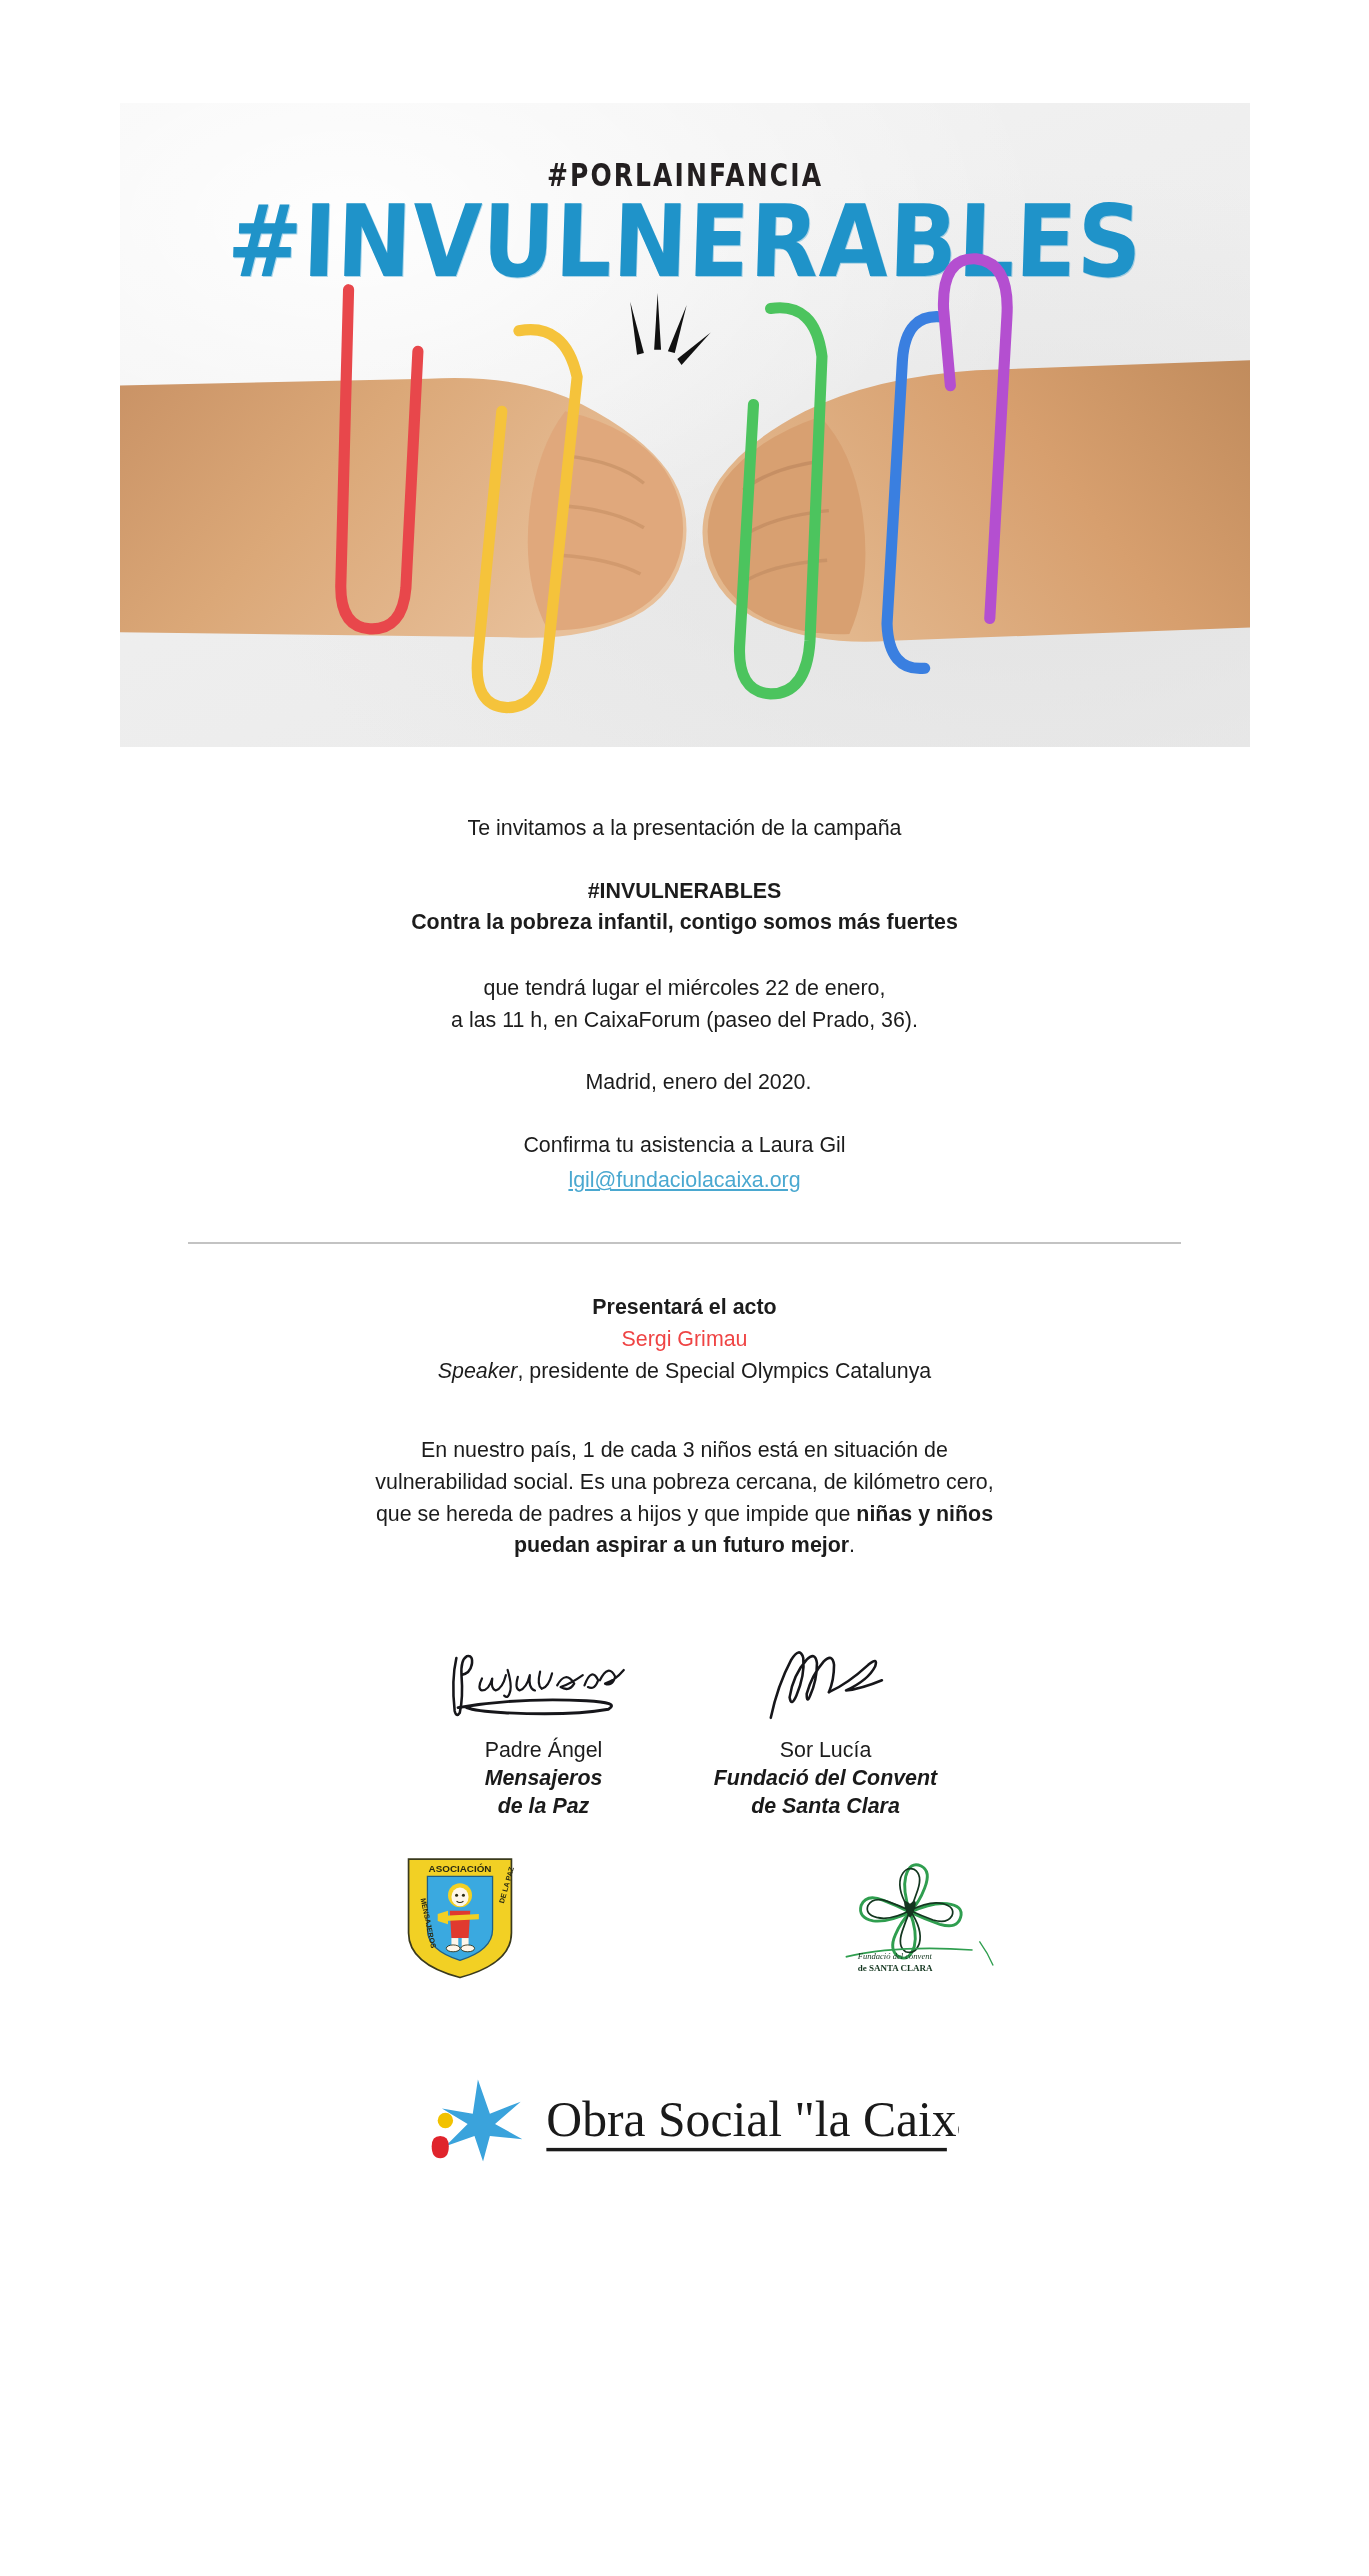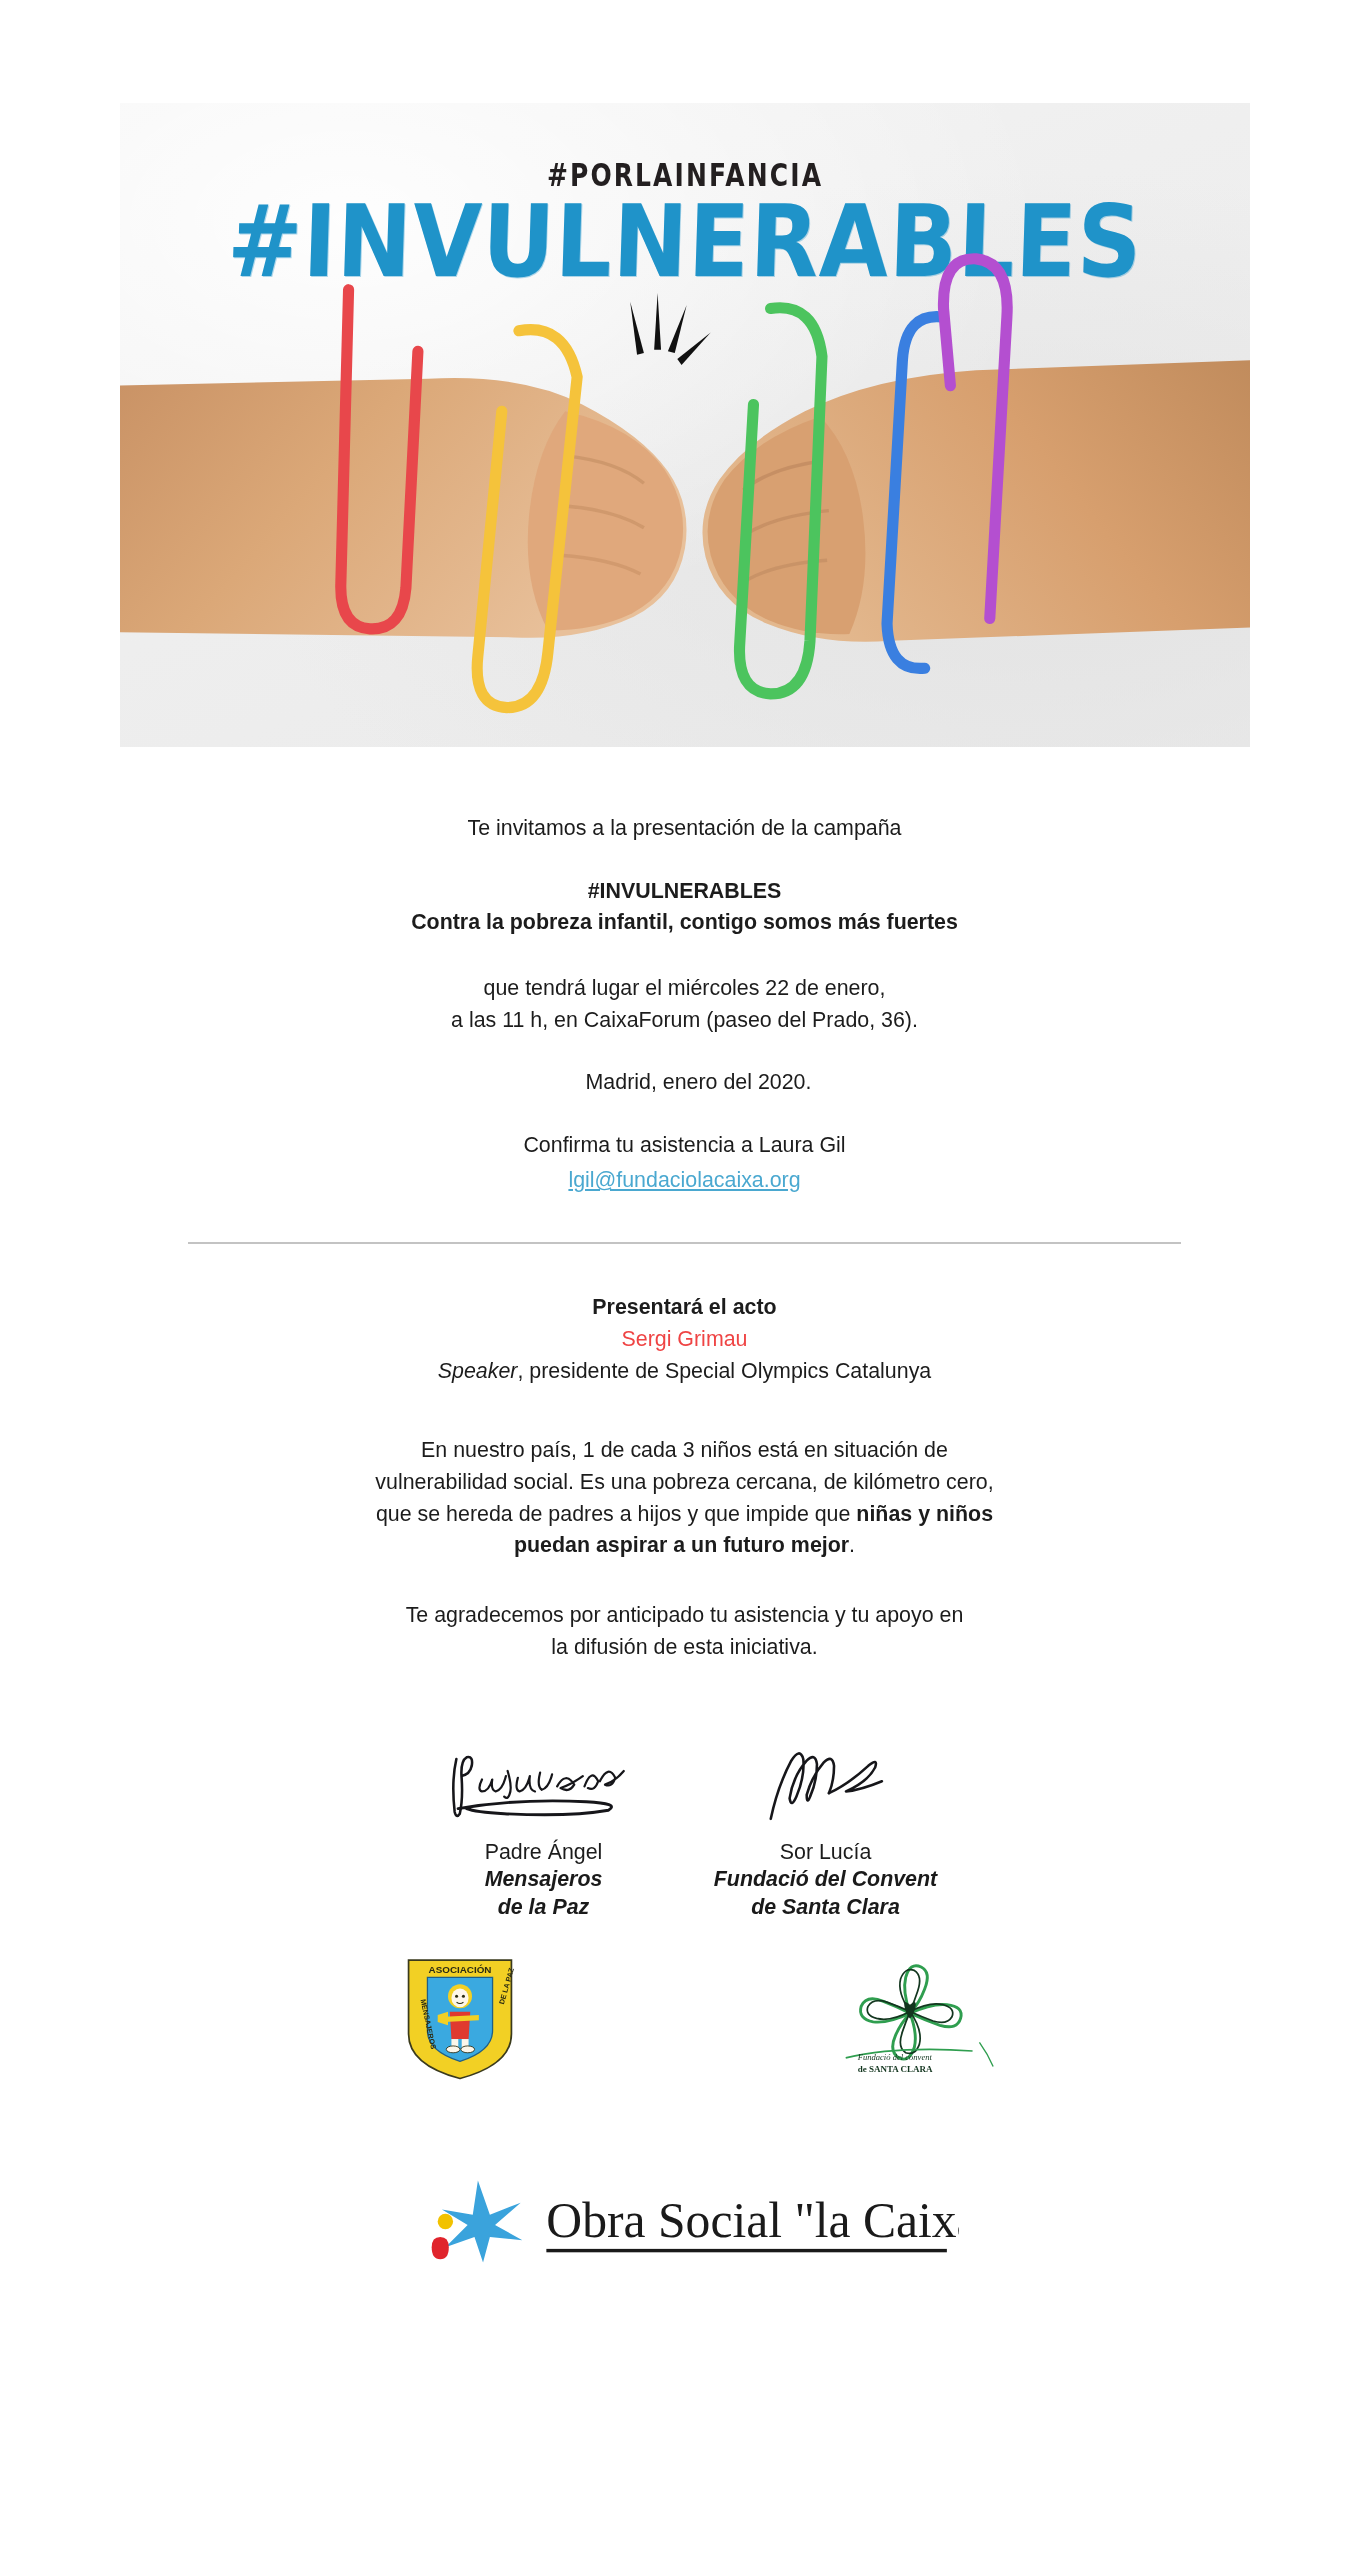--- a/index.html
+++ b/index.html
@@ -237,21 +237,20 @@
       <span>Presentará el acto</span><br>
       <span class="name-blue">Sergi Grimau</span><br>
       <span class="speaker-role"><em>Speaker</em><span>, presidente de Special Olympics Catalunya</span></span>
     </p>
 
     <p class="block p-stat" style="width:650px;margin-left:auto;margin-right:auto;">
       <span>En nuestro país, 1 de cada 3 niños está en situación de vulnerabilidad social. Es una pobreza cercana, de kilómetro cero, que se hereda de padres a hijos y que impide que </span><b>niñas y niños puedan aspirar a un futuro mejor</b><span>.</span>
     </p>
 
 
-    <p class="block p-thanks" style="width:565px;margin-left:auto;margin-right:auto;">Te agradecemos por anticipado tu asistencia y tu apoyo en la difusión de esta iniciativa.</p>
 
     <div class="signatures">
 
       <div class="sig-col">
         <div class="sig-mark">
           <svg width="205" height="77" viewBox="0 0 240 90" aria-hidden="true">
             <g fill="none" stroke="#16161a" stroke-linecap="round" stroke-linejoin="round">
               <path d="M 18 14 Q 12 40 16 76 Q 18 84 22 78 Q 26 60 24 34 Q 23 16 30 12 Q 38 10 36 22 Q 34 32 24 34" stroke-width="3"></path>
               <path d="M 48 38 Q 42 50 48 52 Q 56 52 60 38 Q 58 50 64 52 Q 72 50 76 34" stroke-width="2.6"></path>
               <path d="M 78 28 Q 84 48 80 56 Q 78 62 74 58" stroke-width="2.6"></path>

